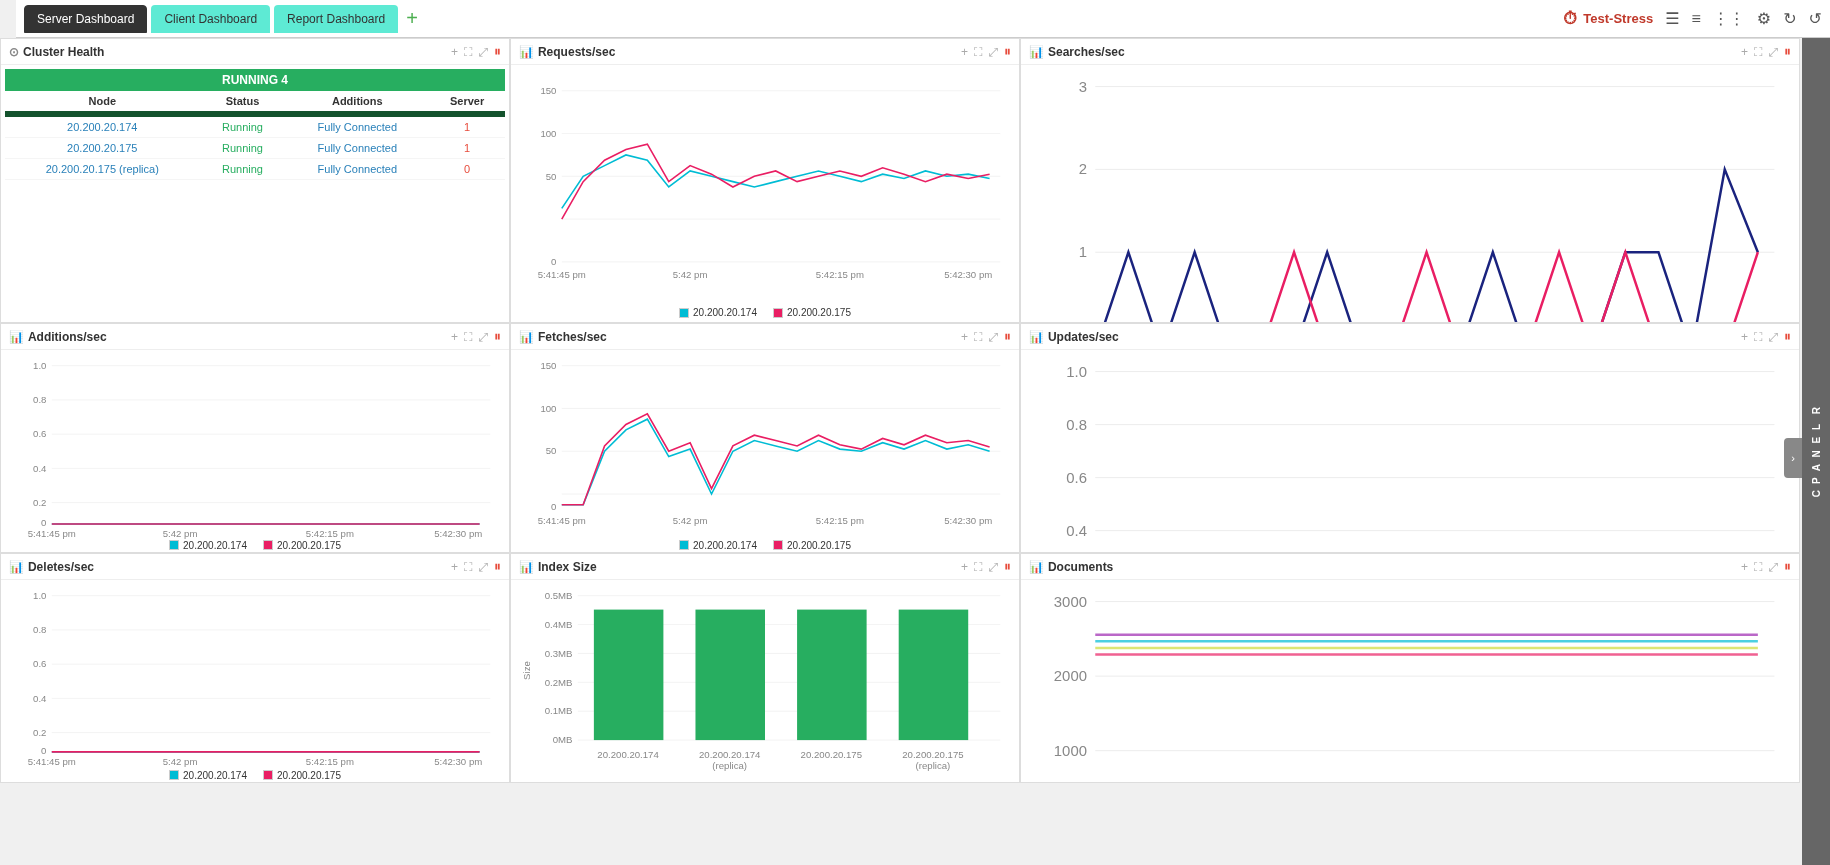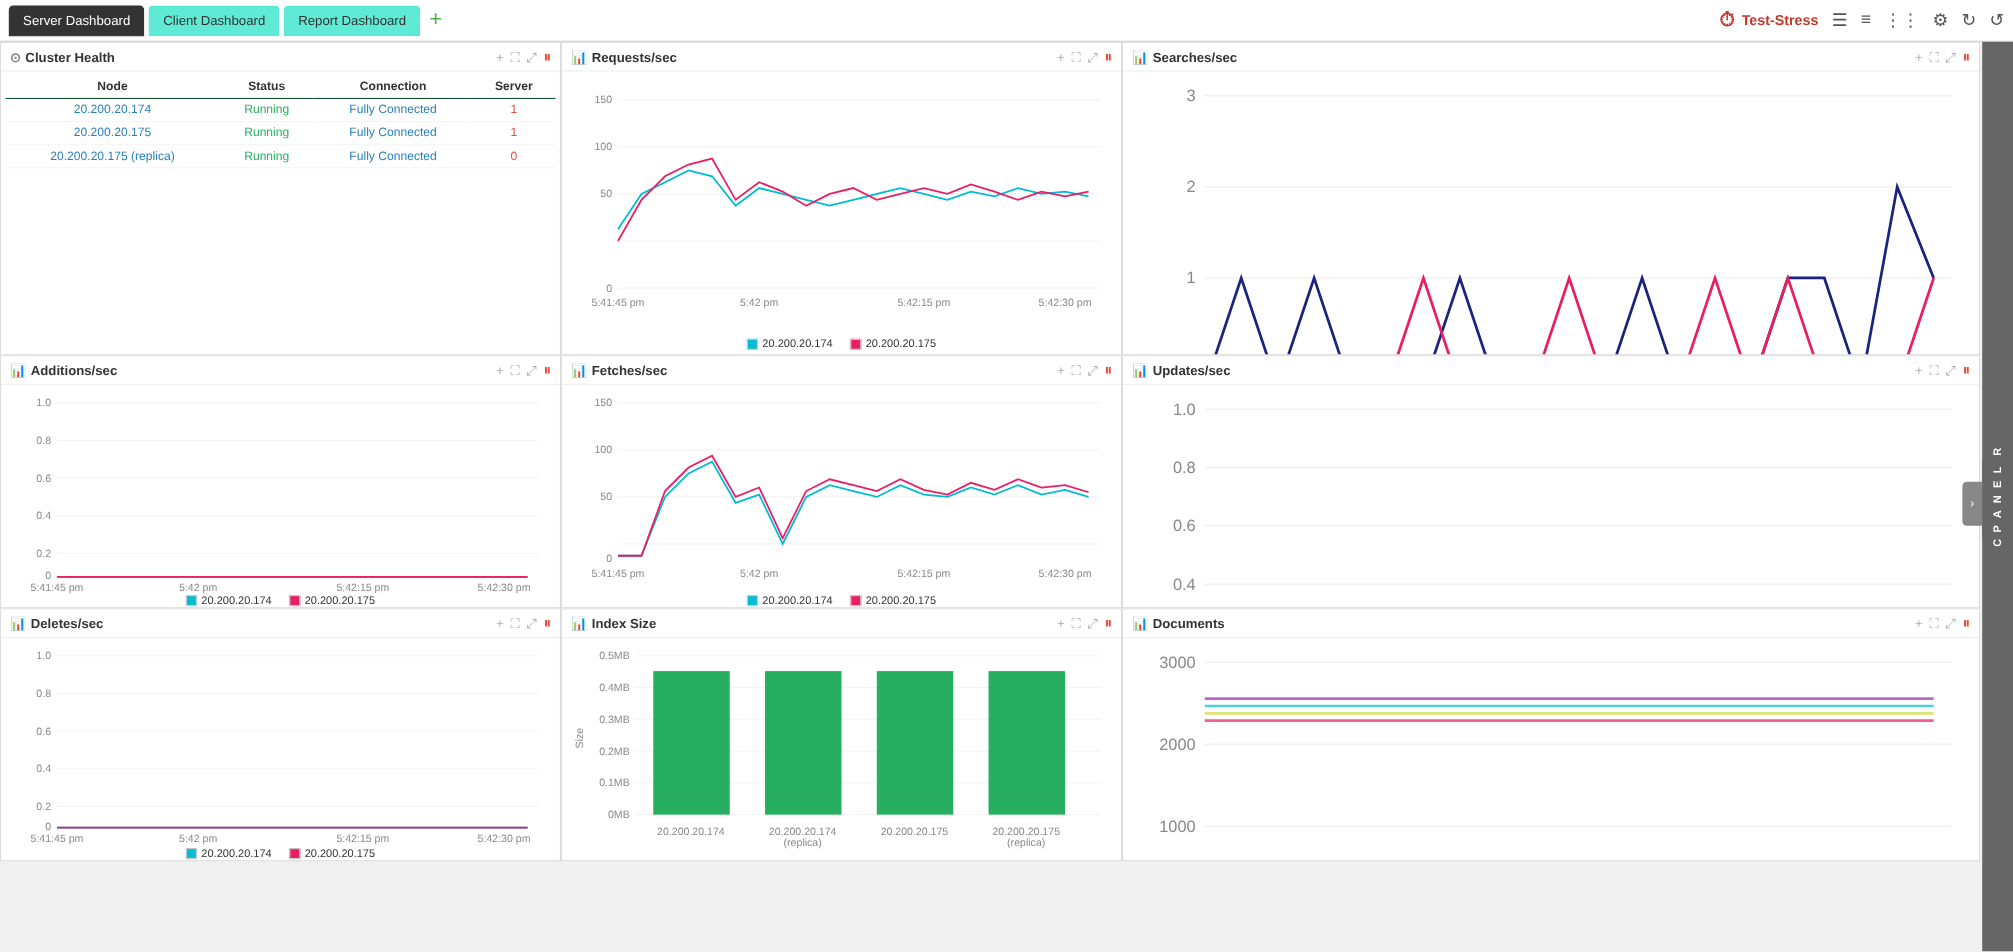--- a/index.html
+++ b/index.html
@@ -2,21 +2,21 @@
 <html><head>
   <meta charset="utf-8">
   <style>
     * { box-sizing: border-box; margin: 0; padding: 0; }
     body { font-family: Arial, sans-serif; font-size: 11px; background: #f0f0f0; color: #333; overflow: hidden; }
 
     
     .topnav {
       display: flex; align-items: center;
       background: #fff; border-bottom: 1px solid #ccc;
-      height: 38px; padding: 0 8px; gap: 4px;
+      height: 38px; padding: 0 8px; gap: 4px; margin-left: 16px;
     }
     .topnav-tab {
       padding: 6px 12px; cursor: pointer; border-radius: 4px 4px 0 0;
       font-size: 12px; border: 1px solid transparent;
     }
     .topnav-tab.active { background: #333; color: #fff; border-color: #333; }
     .topnav-tab.inactive { background: #5eead4; color: #333; border: 1px solid transparent; }
     .topnav-add { color: #4caf50; font-size: 20px; cursor: pointer; margin-left: 4px; }
     .topnav-right { margin-left: auto; display: flex; align-items: center; gap: 12px; }
     .topnav-appname { display: flex; align-items: center; gap: 6px; font-size: 13px; font-weight: bold; color: #c0392b; }
@@ -54,21 +54,21 @@
 
     
     .cluster-panel { grid-column: 1; grid-row: 1; }
     .running-bar {
       background: #27ae60; color: #fff; text-align: center;
       font-weight: bold; font-size: 12px; padding: 4px;
     }
     .cluster-table { width: 100%; border-collapse: collapse; }
     .cluster-table th {
       font-weight: bold; font-size: 11px; text-align: center;
-      padding: 4px 8px; border-bottom: 1px solid #14532d;
+      padding: 4px 8px; border-bottom: 6px solid #14532d;
     }
     .cluster-table td {
       text-align: center; padding: 4px 8px; border-bottom: 1px solid #f5f5f5;
       font-size: 11px;
     }
     .node-link { color: #2980b9; text-decoration: none; }
     .status-running { color: #27ae60; }
     .conn-connected { color: #2980b9; }
     .clients-count { color: #e74c3c; }
 
@@ -129,26 +129,27 @@
         <span>Cluster Health</span>
       </div>
       <div class="panel-controls">
         <span class="panel-ctrl-icon">+</span>
         <span class="panel-ctrl-icon">⛶</span>
         <span class="panel-ctrl-icon">⤢</span>
         <span class="panel-pause">⏸</span>
       </div>
     </div>
     <div style="padding:4px;">
+      <div class="running-bar">RUNNING 4</div>
       <table class="cluster-table">
         <thead>
           <tr>
             <th>Node</th>
             <th>Status</th>
-            <th>Connection</th>
+            <th>Additions</th>
             <th>Server</th>
           </tr>
         </thead>
         <tbody id="cluster-tbody">
               <tr>
       <td><a class="node-link">20.200.20.174</a></td>
       <td class="status-running">Running</td>
       <td class="conn-connected">Fully Connected</td>
       <td class="clients-count">1</td>
     </tr>

